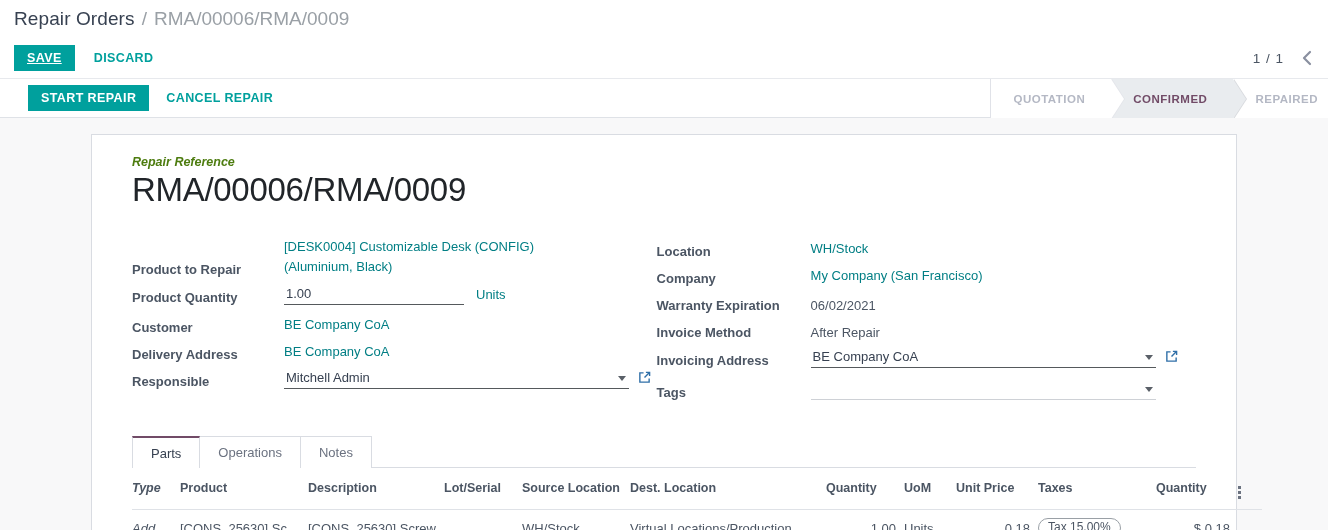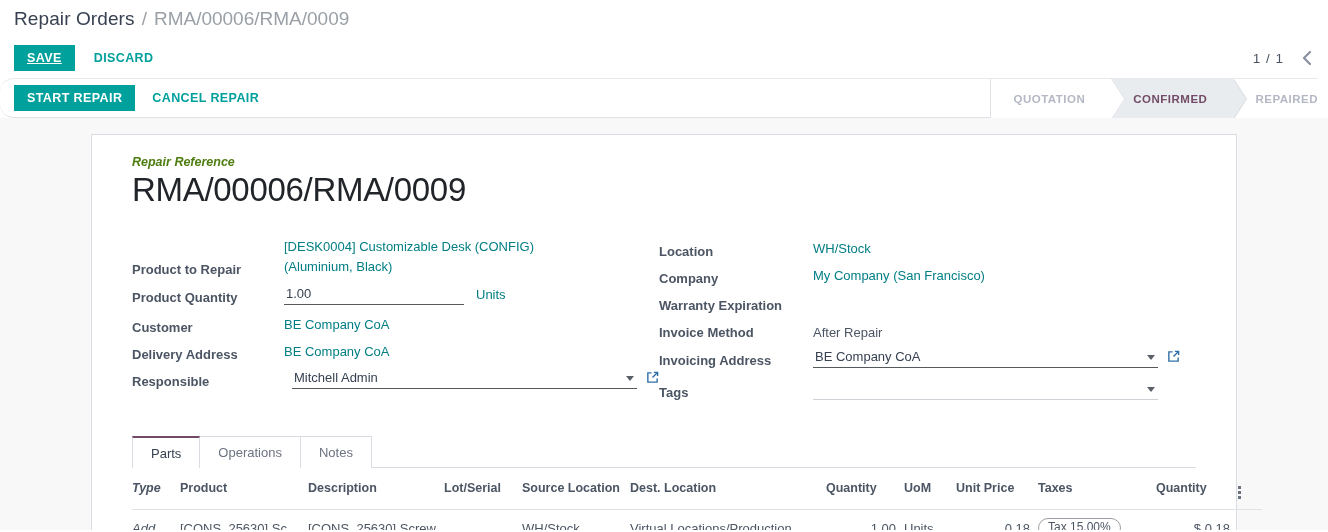--- a/index.html
+++ b/index.html
@@ -90,23 +90,22 @@
   }
 
   
   .statusbar {
     height: 40px;
     background: #ffffff;
     border-top: 1px solid #e7e9ed;
     border-bottom: 1px solid #dfe2e7;
     display: flex;
     align-items: center;
-    padding-left: 14px;
+    padding-left: 28px;
     position: relative;
-    border-radius: 14px;
   }
   .btn-primary-sb {
     background: #00a09d;
     color: #ffffff;
     font-weight: bold;
     font-size: 12.5px;
     letter-spacing: .4px;
     padding: 7px 13px;
     border: none;
     cursor: pointer;
@@ -446,21 +445,21 @@
         </div>
 
         <div class="frow">
           <div class="flabel">Delivery Address</div>
           <div class="fval"><span class="link">BE Company CoA</span></div>
         </div>
 
         <div class="frow" style="margin-top:3px;">
           <div class="flabel">Responsible</div>
           <div class="fval" style="padding-top:0;display:flex;align-items:center;">
-            <span class="select-wrap" style="width:345px;margin-left:8px;">
+            <span class="select-wrap" style="width:345px;">
               <input class="select-underline" type="text" value="Mitchell Admin" style="">
               <span class="caret"></span>
             </span>
             <span class="ext-link">
               <svg width="13" height="13" viewBox="0 0 14 14" aria-hidden="true">
                 <path d="M6 2H2v10h10V8" fill="none" stroke="#2f6fa8" stroke-width="1.5"></path>
                 <path d="M8.5 1.5H12.5V5.5" fill="none" stroke="#2f6fa8" stroke-width="1.5"></path>
                 <line x1="12.3" y1="1.7" x2="7" y2="7" stroke="#2f6fa8" stroke-width="1.5"></line>
               </svg>
             </span>
@@ -476,20 +475,21 @@
           <div class="fval"><span class="link">WH/Stock</span></div>
         </div>
 
         <div class="frow">
           <div class="flabel">Company</div>
           <div class="fval"><span class="link">My Company (San Francisco)</span></div>
         </div>
 
         <div class="frow">
           <div class="flabel">Warranty Expiration</div>
+          <div class="fval">06/02/2021</div>
         </div>
 
         <div class="frow">
           <div class="flabel">Invoice Method</div>
           <div class="fval">After Repair</div>
         </div>
 
         <div class="frow" style="margin-top:4px;">
           <div class="flabel">Invoicing Address</div>
           <div class="fval" style="padding-top:0;display:flex;align-items:center;">

